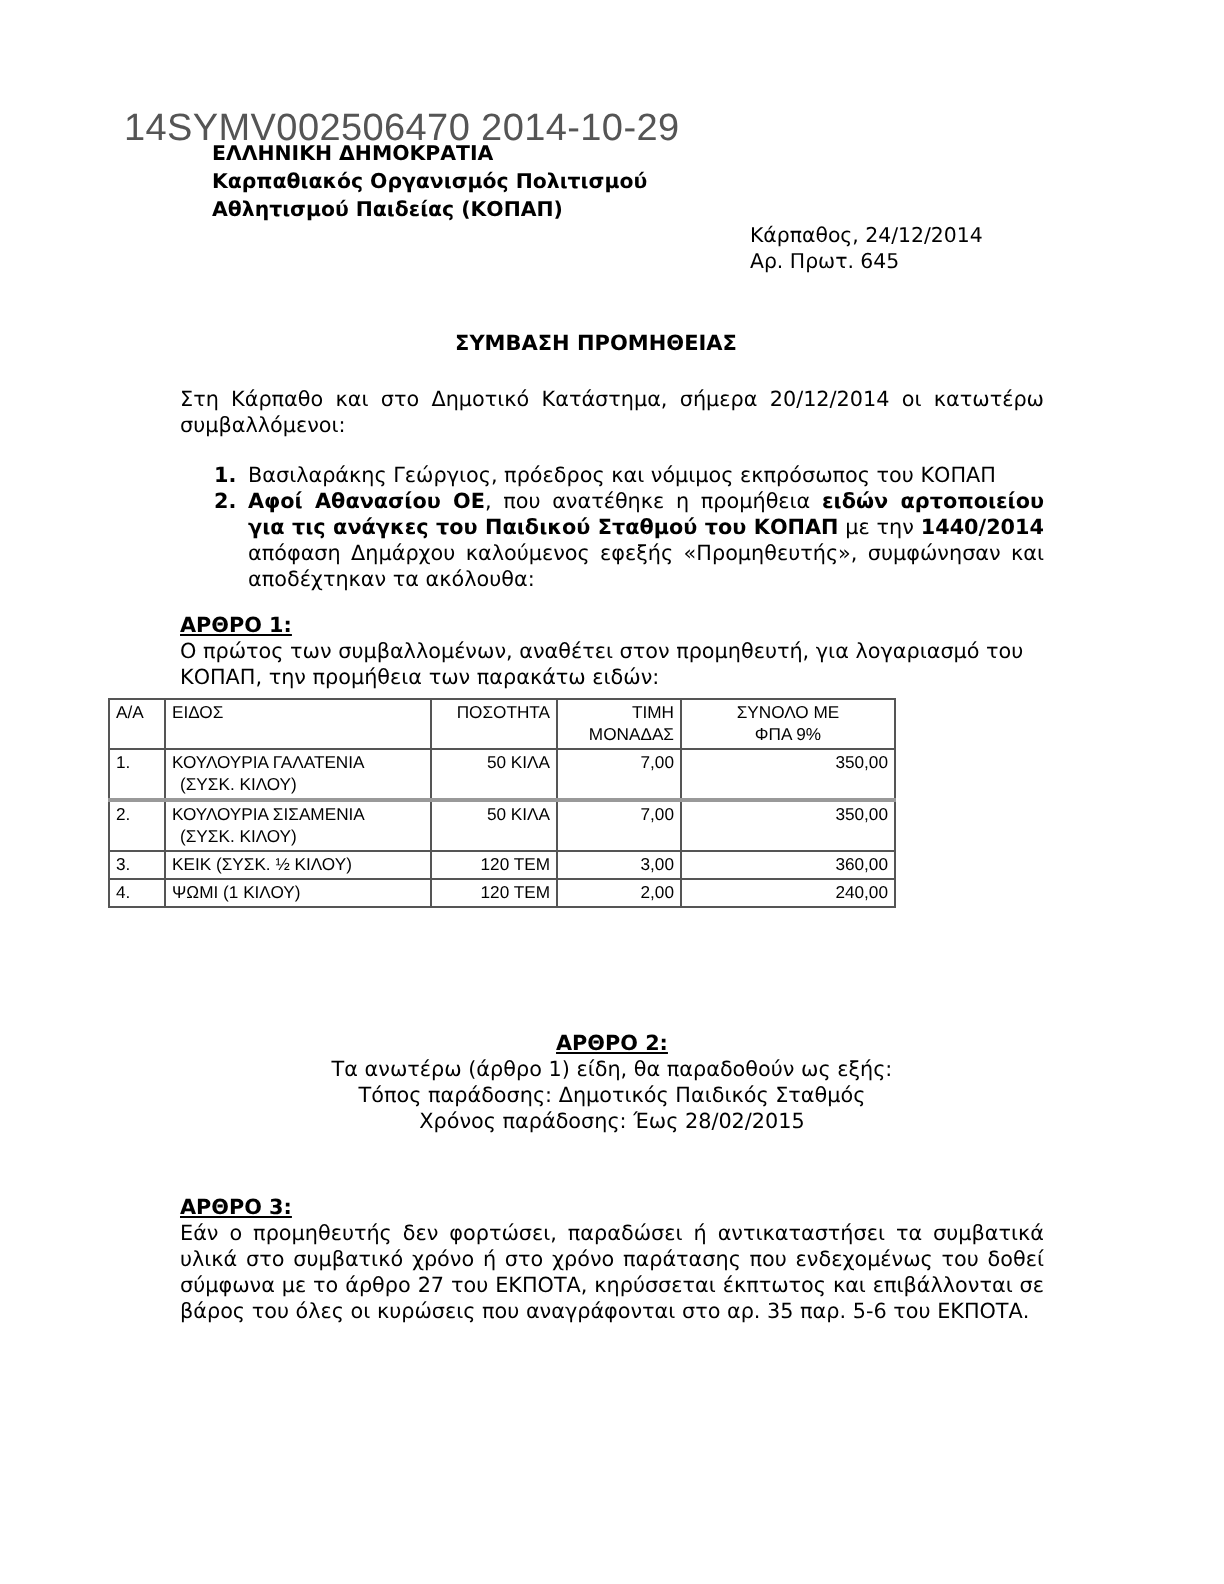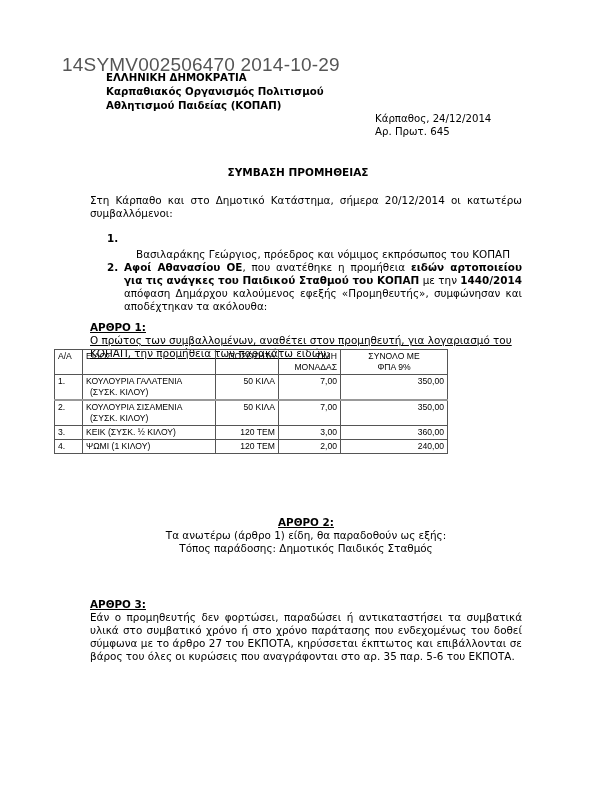--- a/index.html
+++ b/index.html
@@ -42,29 +42,29 @@
 <div class="abs rt" style="top:113px;">Κάρπαθος, 24/12/2014</div>
 <div class="abs rt" style="top:126px;">Αρ. Πρωτ. 645</div>
 
 <div class="abs title">ΣΥΜΒΑΣΗ ΠΡΟΜΗΘΕΙΑΣ</div>
 
 <div class="abs para" style="top:194px;">Στη Κάρπαθο και στο Δημοτικό Κατάστημα, σήμερα 20/12/2014 οι κατωτέρω συμβαλλόμενοι:</div>
 
 <div class="abs lst" style="top:232px;">
   <div class="item">
     <span class="num">1.</span>
-    <span class="txt" style="text-align:center;margin-top:16px;">Βασιλαράκης Γεώργιος, πρόεδρος και  νόμιμος εκπρόσωπος του ΚΟΠΑΠ</span>
+    <span class="txt" style="text-align:left;">Βασιλαράκης Γεώργιος, πρόεδρος και  νόμιμος εκπρόσωπος του ΚΟΠΑΠ</span>
   </div>
   <div class="item">
     <span class="num">2.</span>
     <span class="txt"><b>Αφοί Αθανασίου ΟΕ</b><span>, που ανατέθηκε η προμήθεια </span><b>ειδών αρτοποιείου για τις ανάγκες του Παιδικού Σταθμού του ΚΟΠΑΠ</b><span> με την </span><b>1440/2014</b><span> απόφαση Δημάρχου καλούμενος εφεξής «Προμηθευτής», συμφώνησαν και αποδέχτηκαν τα ακόλουθα:</span></span>
   </div>
 </div>
 
-<div class="abs para" style="top:321px;text-decoration:underline;">
+<div class="abs para" style="top:307px;">
   <div class="art">ΑΡΘΡΟ 1:</div>
   <div class="noj" style="text-align:left;">Ο πρώτος των συμβαλλομένων, αναθέτει στον προμηθευτή, για λογαριασμό του ΚΟΠΑΠ, την προμήθεια των παρακάτω ειδών:</div>
 </div>
 
 <table class="items">
   <tbody>
       <tr>
     <td class="c1">Α/Α</td>
     <td class="c2">ΕΙΔΟΣ</td>
     <td class="c3">ΠΟΣΟΤΗΤΑ</td>
@@ -111,18 +111,19 @@
     <td class="c4">2,00</td>
     <td class="c5">240,00</td>
   </tr>
 </tbody>
   </table>
 
 <div class="abs para noj" style="top:516px;">
   <div class="art">ΑΡΘΡΟ 2:</div>
   <div>Τα ανωτέρω (άρθρο 1) είδη, θα παραδοθούν ως εξής:</div>
   <div>Τόπος παράδοσης: Δημοτικός Παιδικός Σταθμός</div>
+  <div>Χρόνος παράδοσης: Έως 28/02/2015</div>
 </div>
 
 <div class="abs para" style="top:598px;">
   <div class="art">ΑΡΘΡΟ 3:</div>
   <div>Εάν ο προμηθευτής δεν φορτώσει, παραδώσει ή αντικαταστήσει τα συμβατικά υλικά στο συμβατικό χρόνο ή στο χρόνο παράτασης που ενδεχομένως του δοθεί σύμφωνα με το άρθρο 27 του ΕΚΠΟΤΑ, κηρύσσεται έκπτωτος και επιβάλλονται σε βάρος του όλες οι κυρώσεις που αναγράφονται στο αρ. 35 παρ. 5-6 του ΕΚΠΟΤΑ.</div>
 </div>
 
 </body></html>

